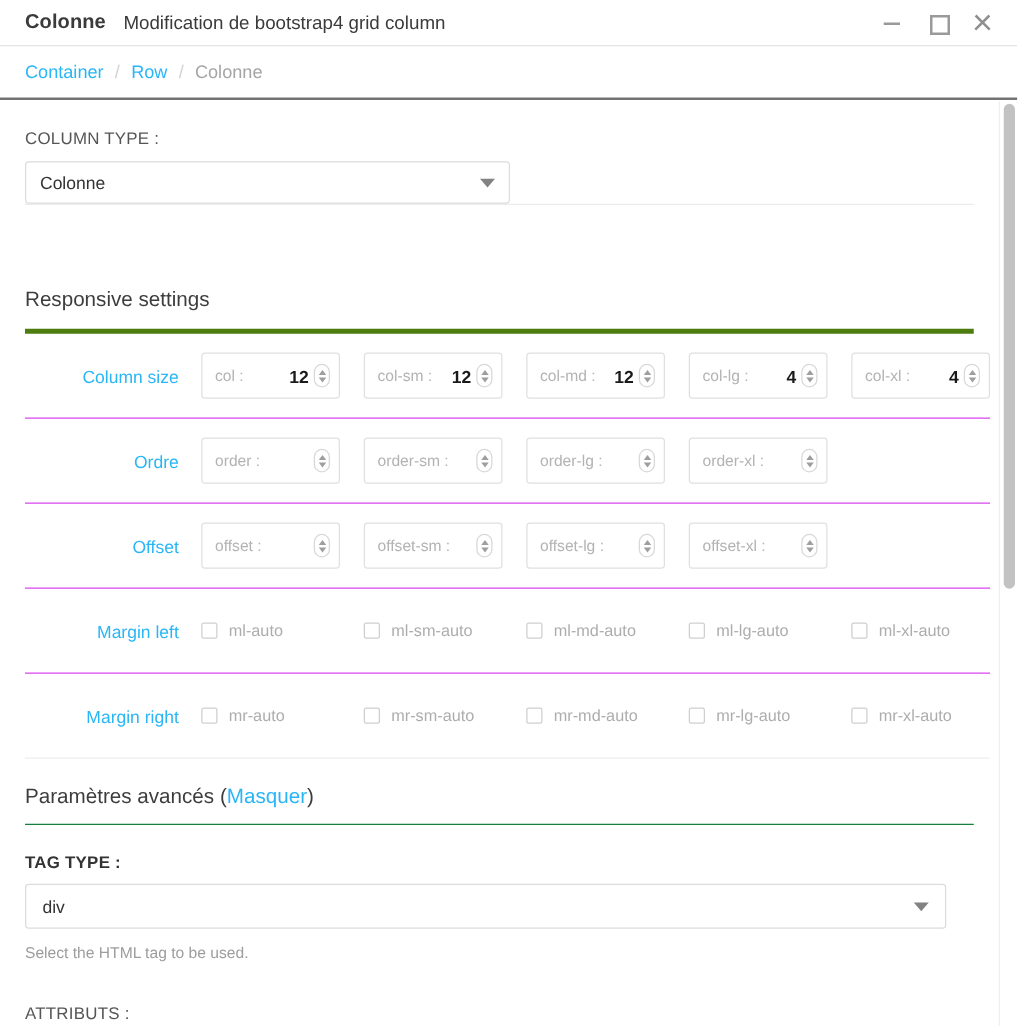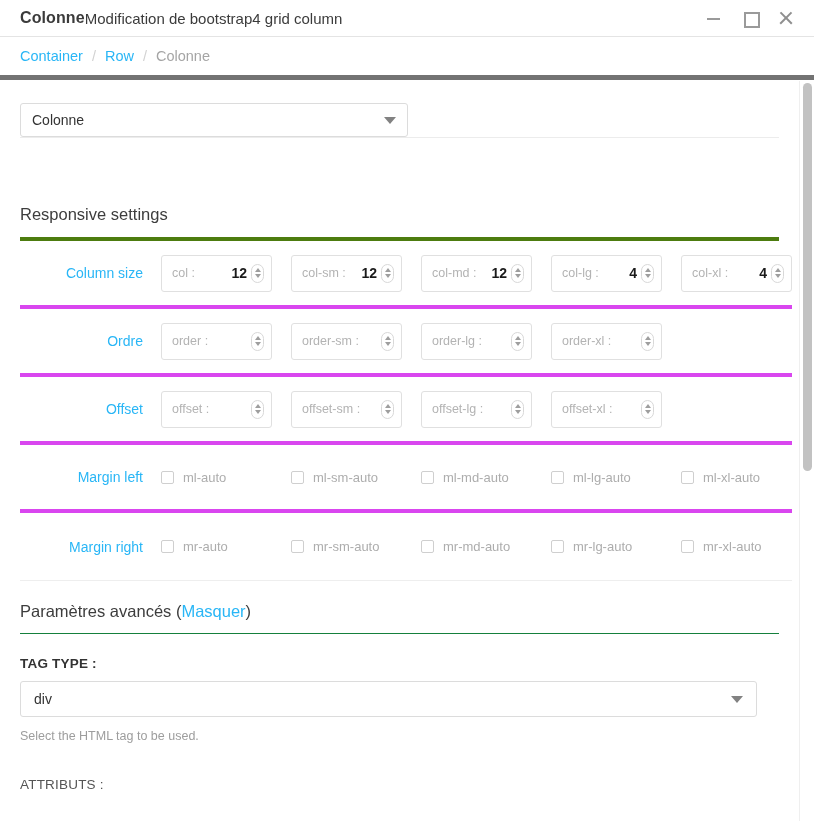--- a/index.html
+++ b/index.html
@@ -28,21 +28,21 @@
   }
   .title-main {
     font-size: 16px;
     font-weight: bold;
     color: #3b3b3b;
     letter-spacing: .1px;
   }
   .title-sub {
     font-size: 15px;
     color: #3b3b3b;
-    margin-left: 0;
+    margin-left: 14px;
     font-weight: normal;
   }
   .win-btns {
     margin-left: auto;
     display: flex;
     align-items: center;
     gap: 20px;
     padding-right: 6px;
   }
   .win-btn {
@@ -67,21 +67,21 @@
   }
   .wb-close::before { transform: rotate(45deg); }
   .wb-close::after  { transform: rotate(-45deg); }
 
   
   .breadcrumb {
     height: 43px;
     display: flex;
     align-items: center;
     padding-left: 20px;
-    border-bottom: 5px solid #737373;
+    border-bottom: 2px solid #737373;
     font-size: 14.5px;
   }
   .crumb-link { color: #29b6f6; cursor: pointer; }
   .crumb-current { color: #a5a5a5; }
   .crumb-sep { color: #d2d2d2; margin: 0 9px; }
 
   
   .body-scroll {
     position: absolute;
     top: 81px; left: 0; right: 0; bottom: 0;
@@ -150,21 +150,21 @@
     padding-bottom: 13px;
     margin-right: 13px;
     border-bottom: 4px solid #4d7c0f;
   }
 
   .rs-table { width: 100%; margin-right: 13px; }
   .rs-row {
     display: flex;
     align-items: center;
     height: 68px;
-    border-bottom: 4px solid #d946ef;
+    border-bottom: 1px solid #d946ef;
   }
   .rs-row:last-child { border-bottom: 1px solid #eeeeee; }
   .rs-label {
     width: 141px;
     text-align: right;
     padding-right: 18px;
     font-size: 14px;
     color: #29b6f6;
     font-weight: normal;
     flex: none;
@@ -321,20 +321,21 @@
     <span class="crumb-link">Row</span>
     <span class="crumb-sep">/</span>
     <span class="crumb-current">Colonne</span>
   </div>
 
   <div class="body-scroll">
     <div class="content">
 
       <div class="toprow">
         <div class="field-col">
+          <div class="field-label">COLUMN TYPE :</div>
           <div class="select-box">
             <span>Colonne</span>
             <span class="caret"></span>
           </div>
         </div>
       </div>
       <div class="toprow-spacer"></div>
 
       <div class="section-title">Responsive settings</div>
 

